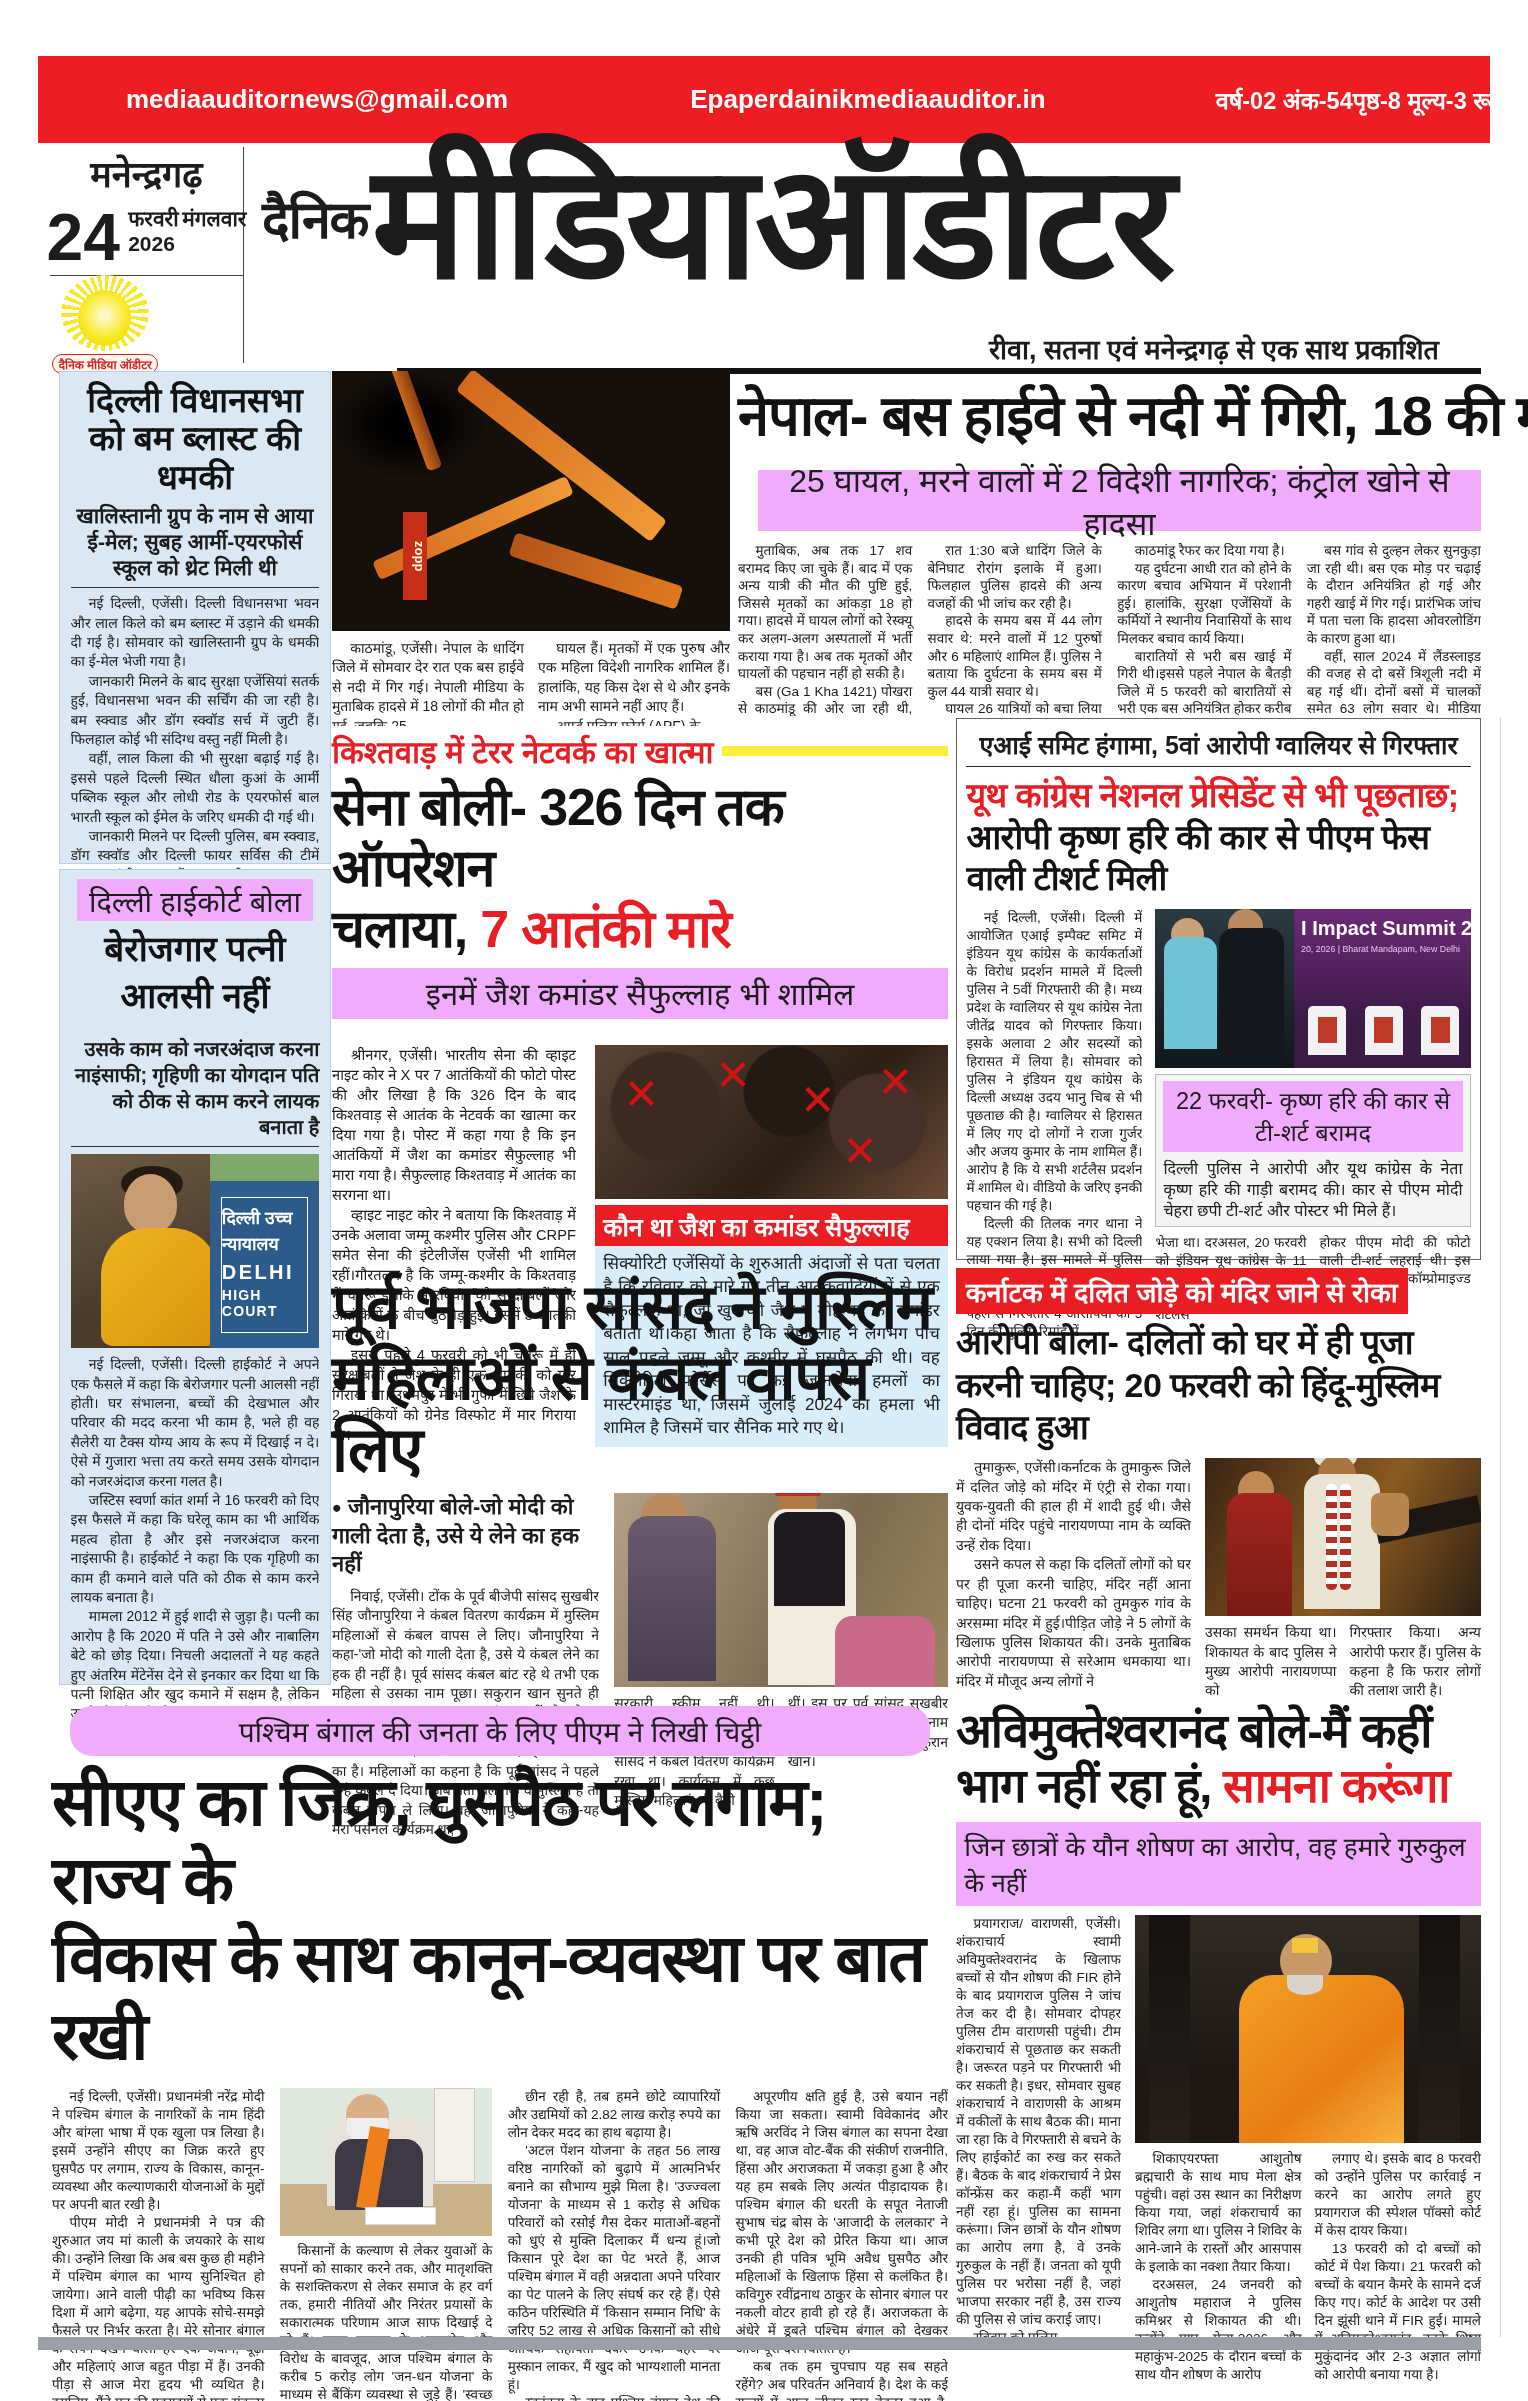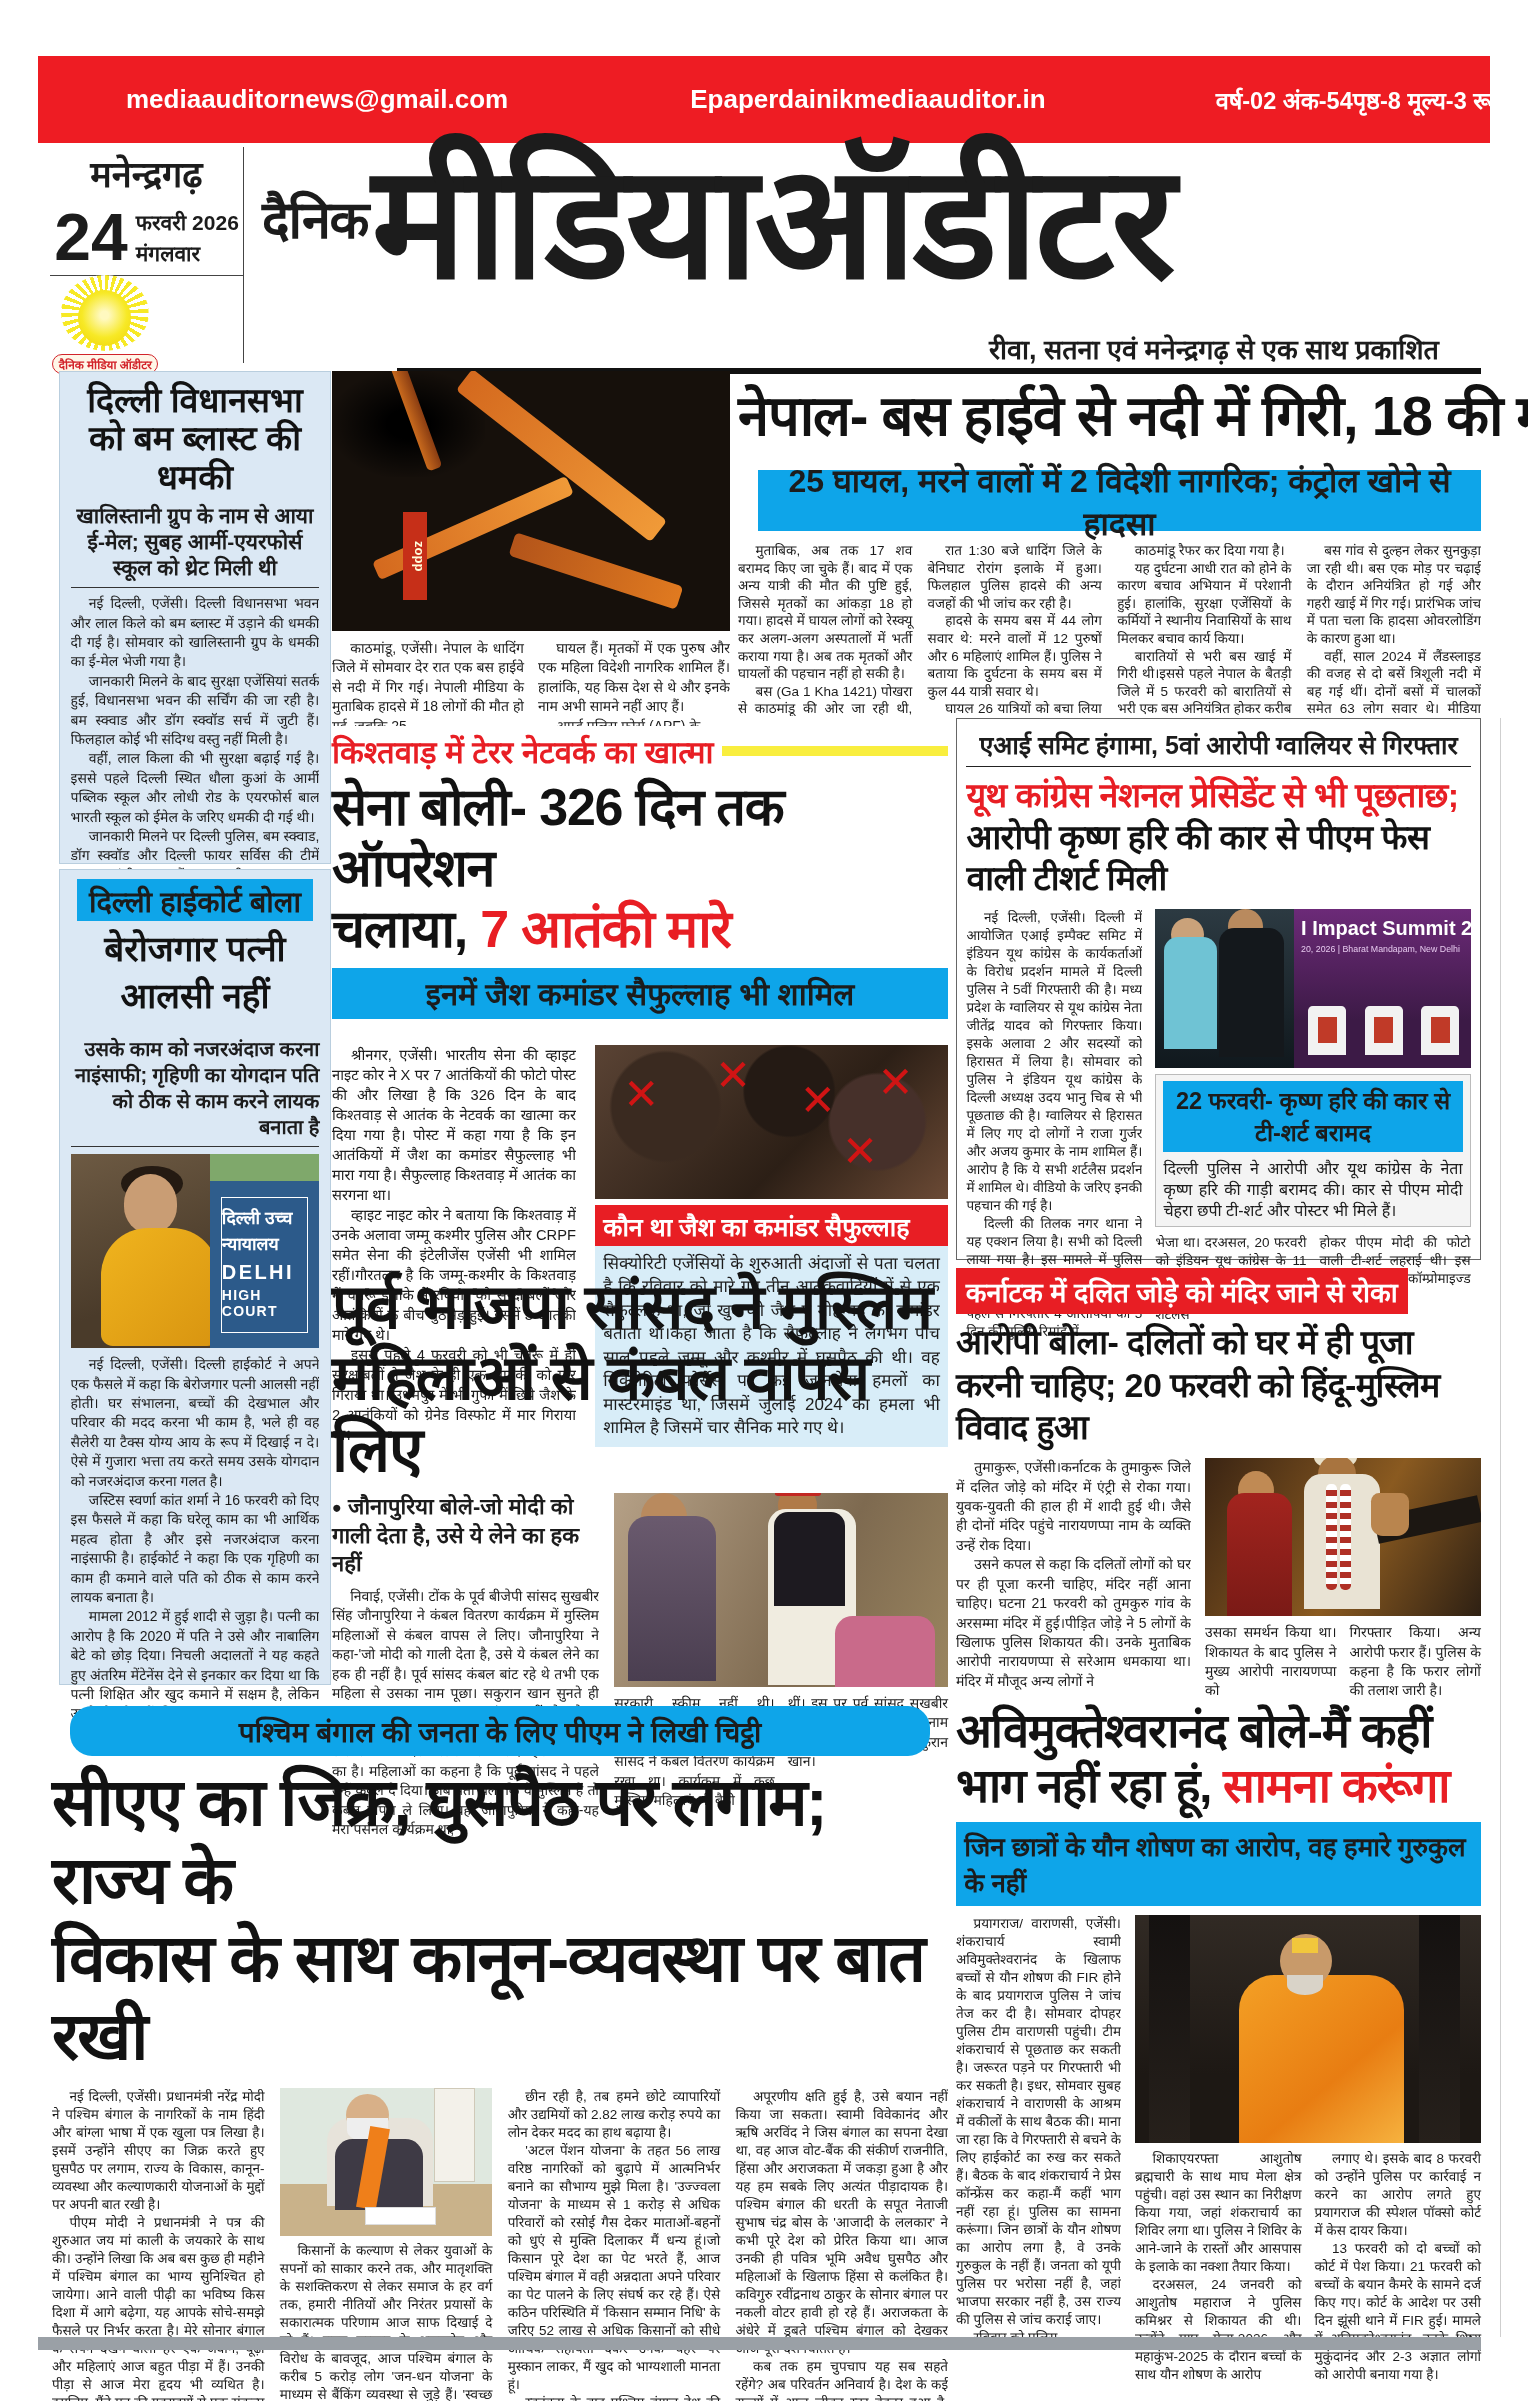--- a/index.html
+++ b/index.html
@@ -19,42 +19,42 @@
   #tb-epaper { font-size:26px; margin-left:182px; }
   #tb-issue { font-size:23.5px; margin-left:170px; }
   #tb-price { font-size:23.5px; margin-left:auto; margin-right:53px; }
 
   
   #masthead { left:50px; top:147px; width:1429px; height:216px; }
   #mh-left { position:absolute; left:0; top:0; width:194px; height:216px; border-right:1.8px solid #444; }
   #mh-city { font-size:36px; font-weight:bold; text-align:center; padding-top:2.4px; }
   #mh-daterow { display:flex; justify-content:center; gap:8.2px; margin-top:5.9px; }
   #mh-day { font-size:66px; font-weight:bold; line-height:1; }
-  #mh-md { display:flex; flex-direction:column; justify-content:center; font-size:21px; font-weight:bold; gap:3.5px; }
+  #mh-md { display:flex; flex-direction:row; justify-content:center; font-size:21px; font-weight:bold; gap:3.5px; }
   #mh-hr { border-top:1.8px solid #444; margin-top:4.7px; }
   #sun { position:absolute; left:10.6px; top:128px; width:88px; height:76px; }
   #sun .rays { position:absolute; inset:0;
      background:
        repeating-conic-gradient(#f7e926 0deg 6deg, #ffffff 6deg 12deg);
      clip-path:polygon(50% 0,100% 0,100% 100%,0 100%,0 0); border-radius:50%; }
   #sun .core { position:absolute; left:17.6px; top:14.7px; width:53px; height:56px; border-radius:50%;
      background:radial-gradient(circle at 50% 45%, #fff9c0 10%, #f7e926 55%, #f0d000 100%); }
   #sun-label { position:absolute; left:2.4px; top:207px; width:106px; border:1.8px solid #d2232a; border-radius:10.6px;
      color:#d2232a; font-size:11.8px; font-weight:bold; text-align:center; background:#fff6e8; padding:1.2px 0; }
   #mh-center { position:absolute; left:212px; top:0; width:1218px; height:216px; }
   #mh-titlerow { display:flex; align-items:flex-start; }
   #mh-daily { font-size:52px; font-weight:bold; margin-top:35px; letter-spacing:-1.2px; }
   #mh-title { font-size:158px; font-weight:bold; line-height:0.95; letter-spacing:-3.5px; margin-left:3.5px; }
   #mh-tagline { position:absolute; right:41px; bottom:-3.5px; font-size:27px; font-weight:bold; }
   #mh-rule { position:absolute; left:135px; bottom:-10.6px; right:-1.2px; height:5.9px; background:#111; }
 
   
   .panel-blue { background:#dbe8f4; border:0.6px solid #b9cede; padding:9.4px 10.6px; }
   .hl { font-weight:bold; color:#121212; }
-  .band-yellow { background:#0ea5e9; font-weight:bold; text-align:center; }
+  .band-yellow { background:#f0abfc; font-weight:normal; text-align:center; }
   .band-red { background:#e81e24; color:#fff; font-weight:bold; text-align:center; }
   .bodytext p { text-indent:1.3em; text-align:justify; }
   .bodytext { overflow:hidden; }
   .red { color:#e81e24; }
   .thin-rule { border-top:1.8px solid #333; }
   .cols { display:flex; }
   .ph { position:relative; overflow:hidden; }
 
   
   #art-blast { left:59px; top:371px; width:272px; height:493px; }

